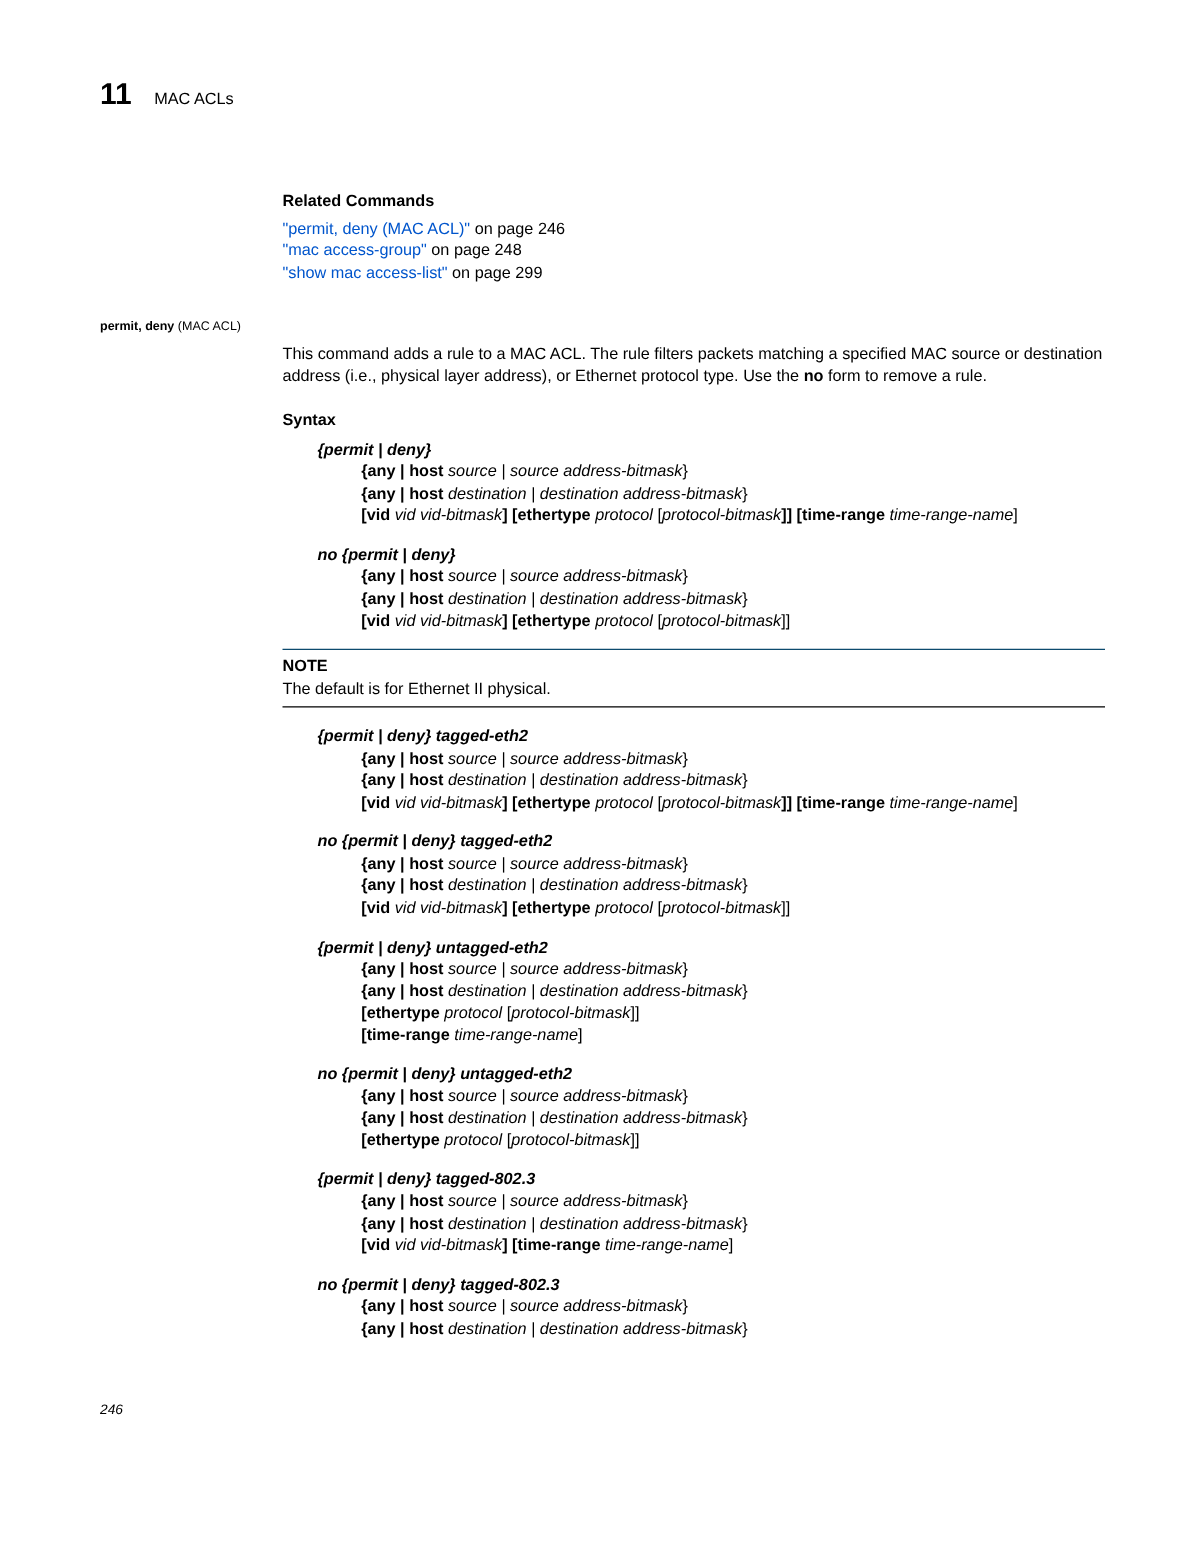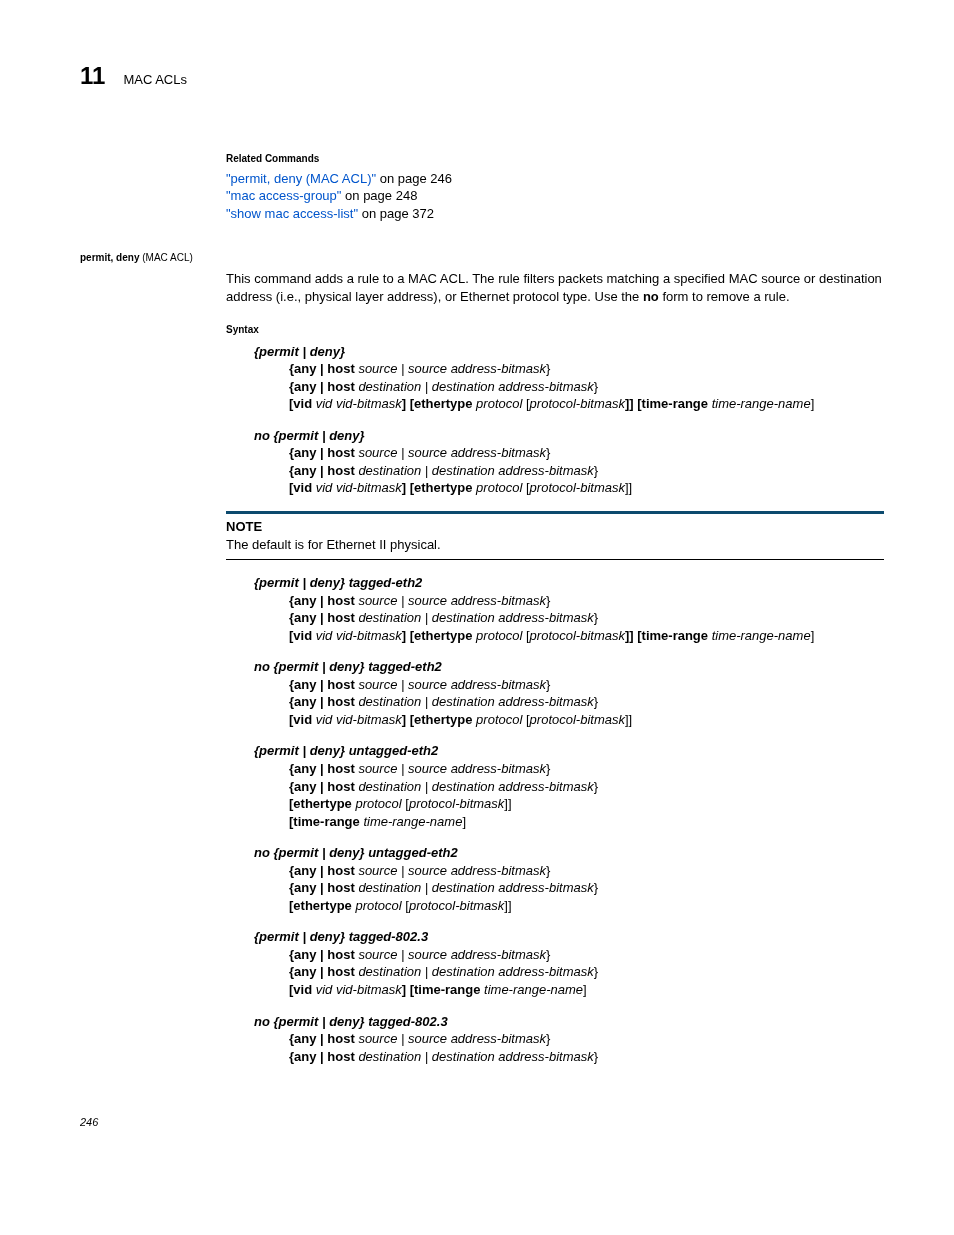--- a/index.html
+++ b/index.html
@@ -24,21 +24,21 @@
   }
   .chapter-title {
     font-size: 13px;
     text-align: center;
   }
   .content {
     margin-left: 146px;
   }
   .h3 {
     font-weight: bold;
-    font-size: 10px;
+    font-size: 13px;
     margin: 0 0 4px 0;
   }
   .h3.top-space {
     margin-top: 18px;
   }
   .link {
     color: #0055cc;
   }
   .section-title {
     font-weight: bold;
@@ -64,21 +64,21 @@
   .syntax-block .line {
     margin-left: 0;
     font-style: italic;
   }
   .syntax-block .indent {
     margin-left: 35px;
   }
   .b { font-weight: bold; }
   .i { font-style: italic; }
   .note-bar {
-    border-top: 3px solid #0c4a6e;
+    border-top: 1px solid #0c4a6e;
     border-bottom: 1px solid #000;
     margin: 12px 0 14px 0;
     padding: 4px 0 6px 0;
   }
   .note-label {
     font-weight: bold;
     font-size: 13px;
   }
   .footer {
     display: flex;
@@ -102,21 +102,21 @@
 <div class="header">
   <span class="chapter-num">11</span>
   <span class="chapter-title">MAC ACLs</span>
 </div>
 
 <div class="content">
 
   <div class="h3">Related Commands</div>
   <div><span class="link">"permit, deny (MAC ACL)"</span><span> on page 246</span></div>
   <div><span class="link">"mac access-group"</span><span> on page 248</span></div>
-  <div><span class="link">"show mac access-list"</span><span> on page 372</span></div>
+  <div><span class="link">"show mac access-list"</span><span> on page 299</span></div>
 
   <div class="section-title outdent"><span class="b">permit, deny</span><span class="normal"> (MAC ACL)</span></div>
 
   <p class="paragraph"><span>This command adds a rule to a MAC ACL. The rule filters packets matching a specified MAC source or destination address (i.e., physical layer address), or Ethernet protocol type. Use the </span><span class="b">no</span><span> form to remove a rule.</span></p>
 
   <div class="h3 top-space">Syntax</div>
 
   <div class="syntax-block">
     <div class="line b">{permit | deny}</div>
     <div class="indent"><span class="b">{any | host </span><span class="i">source | source address-bitmask</span><span>}</span></div>

